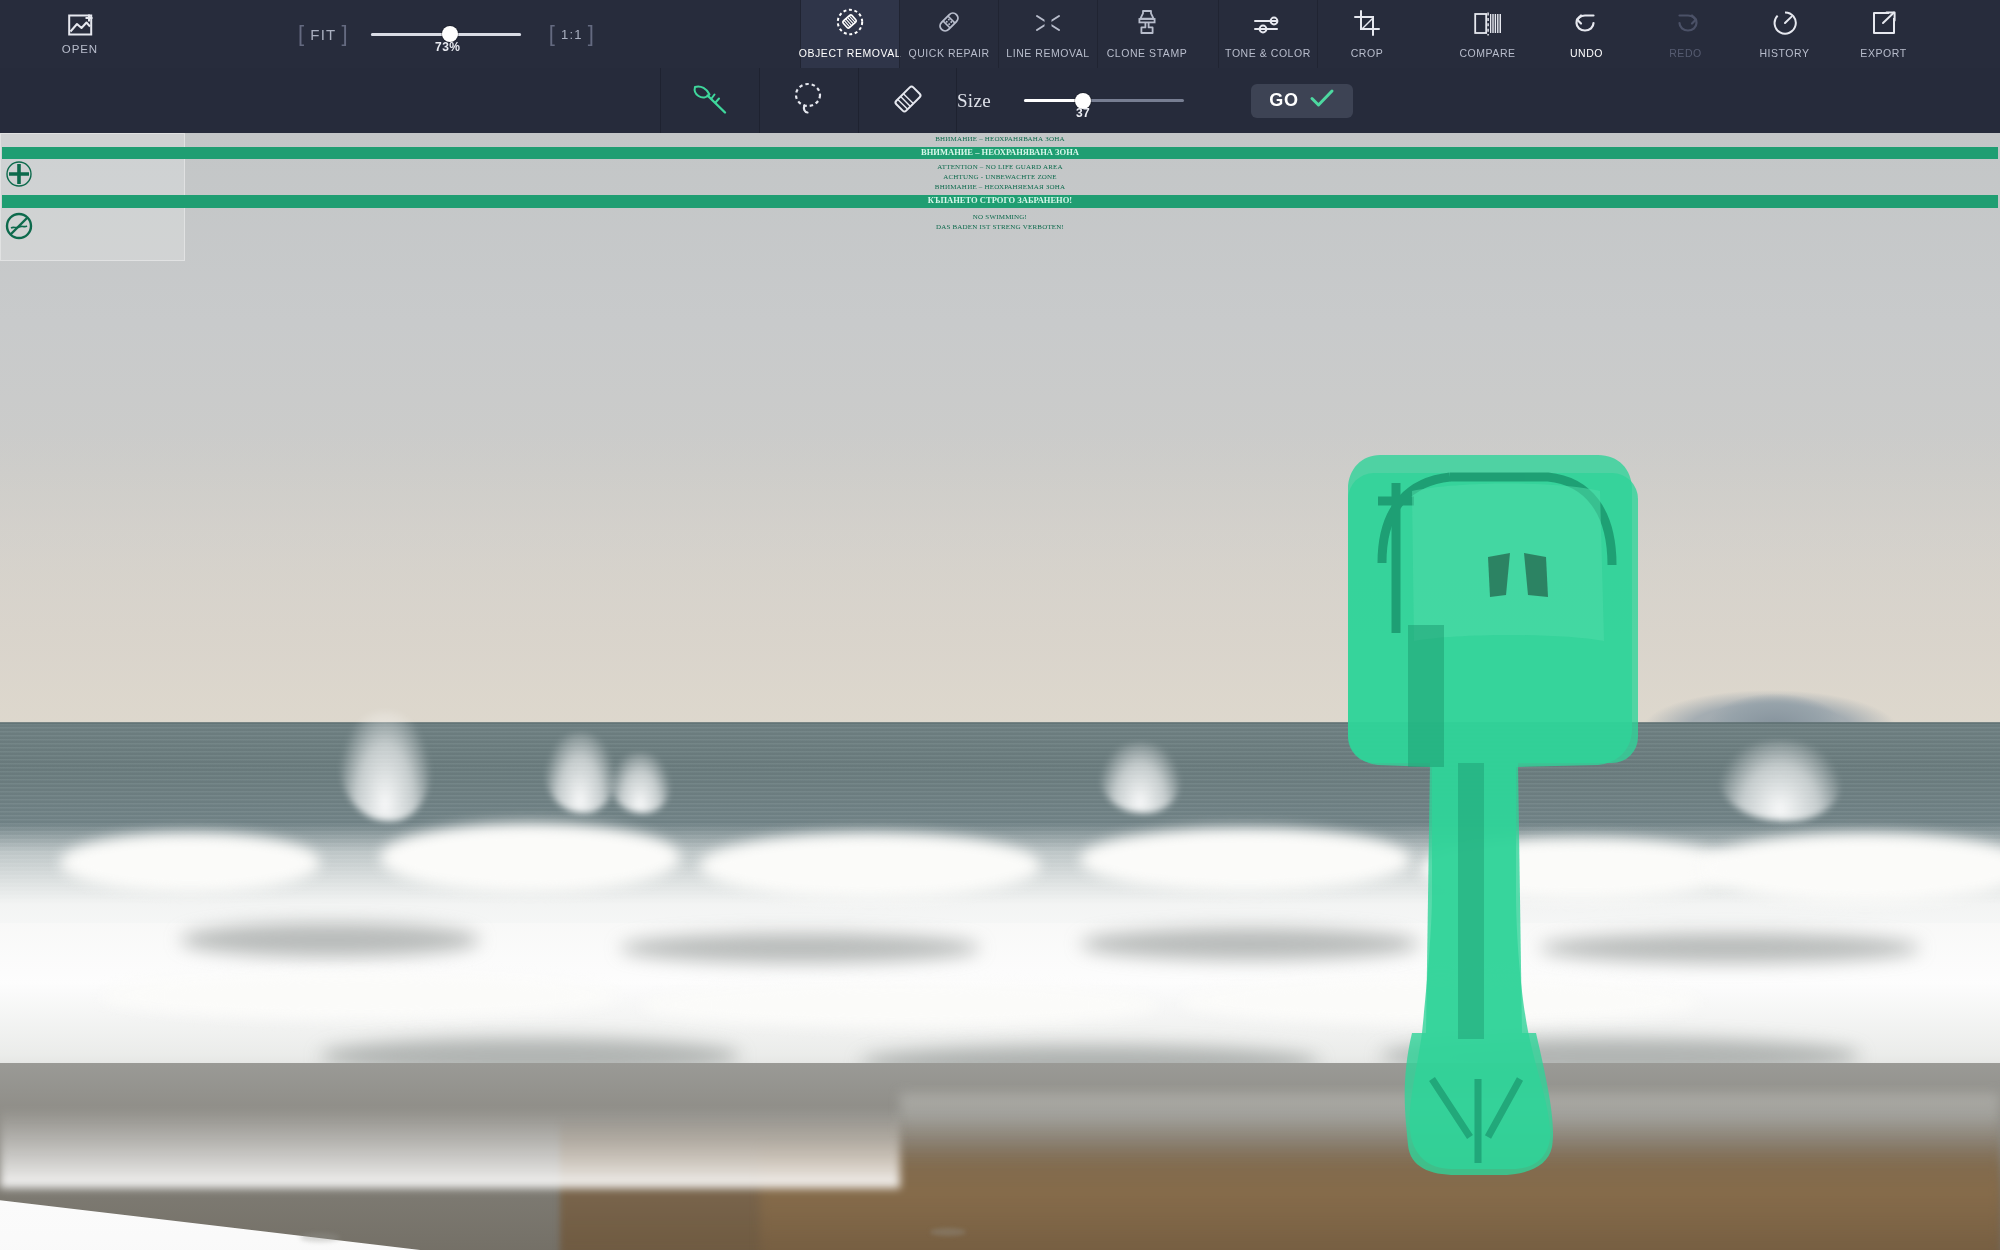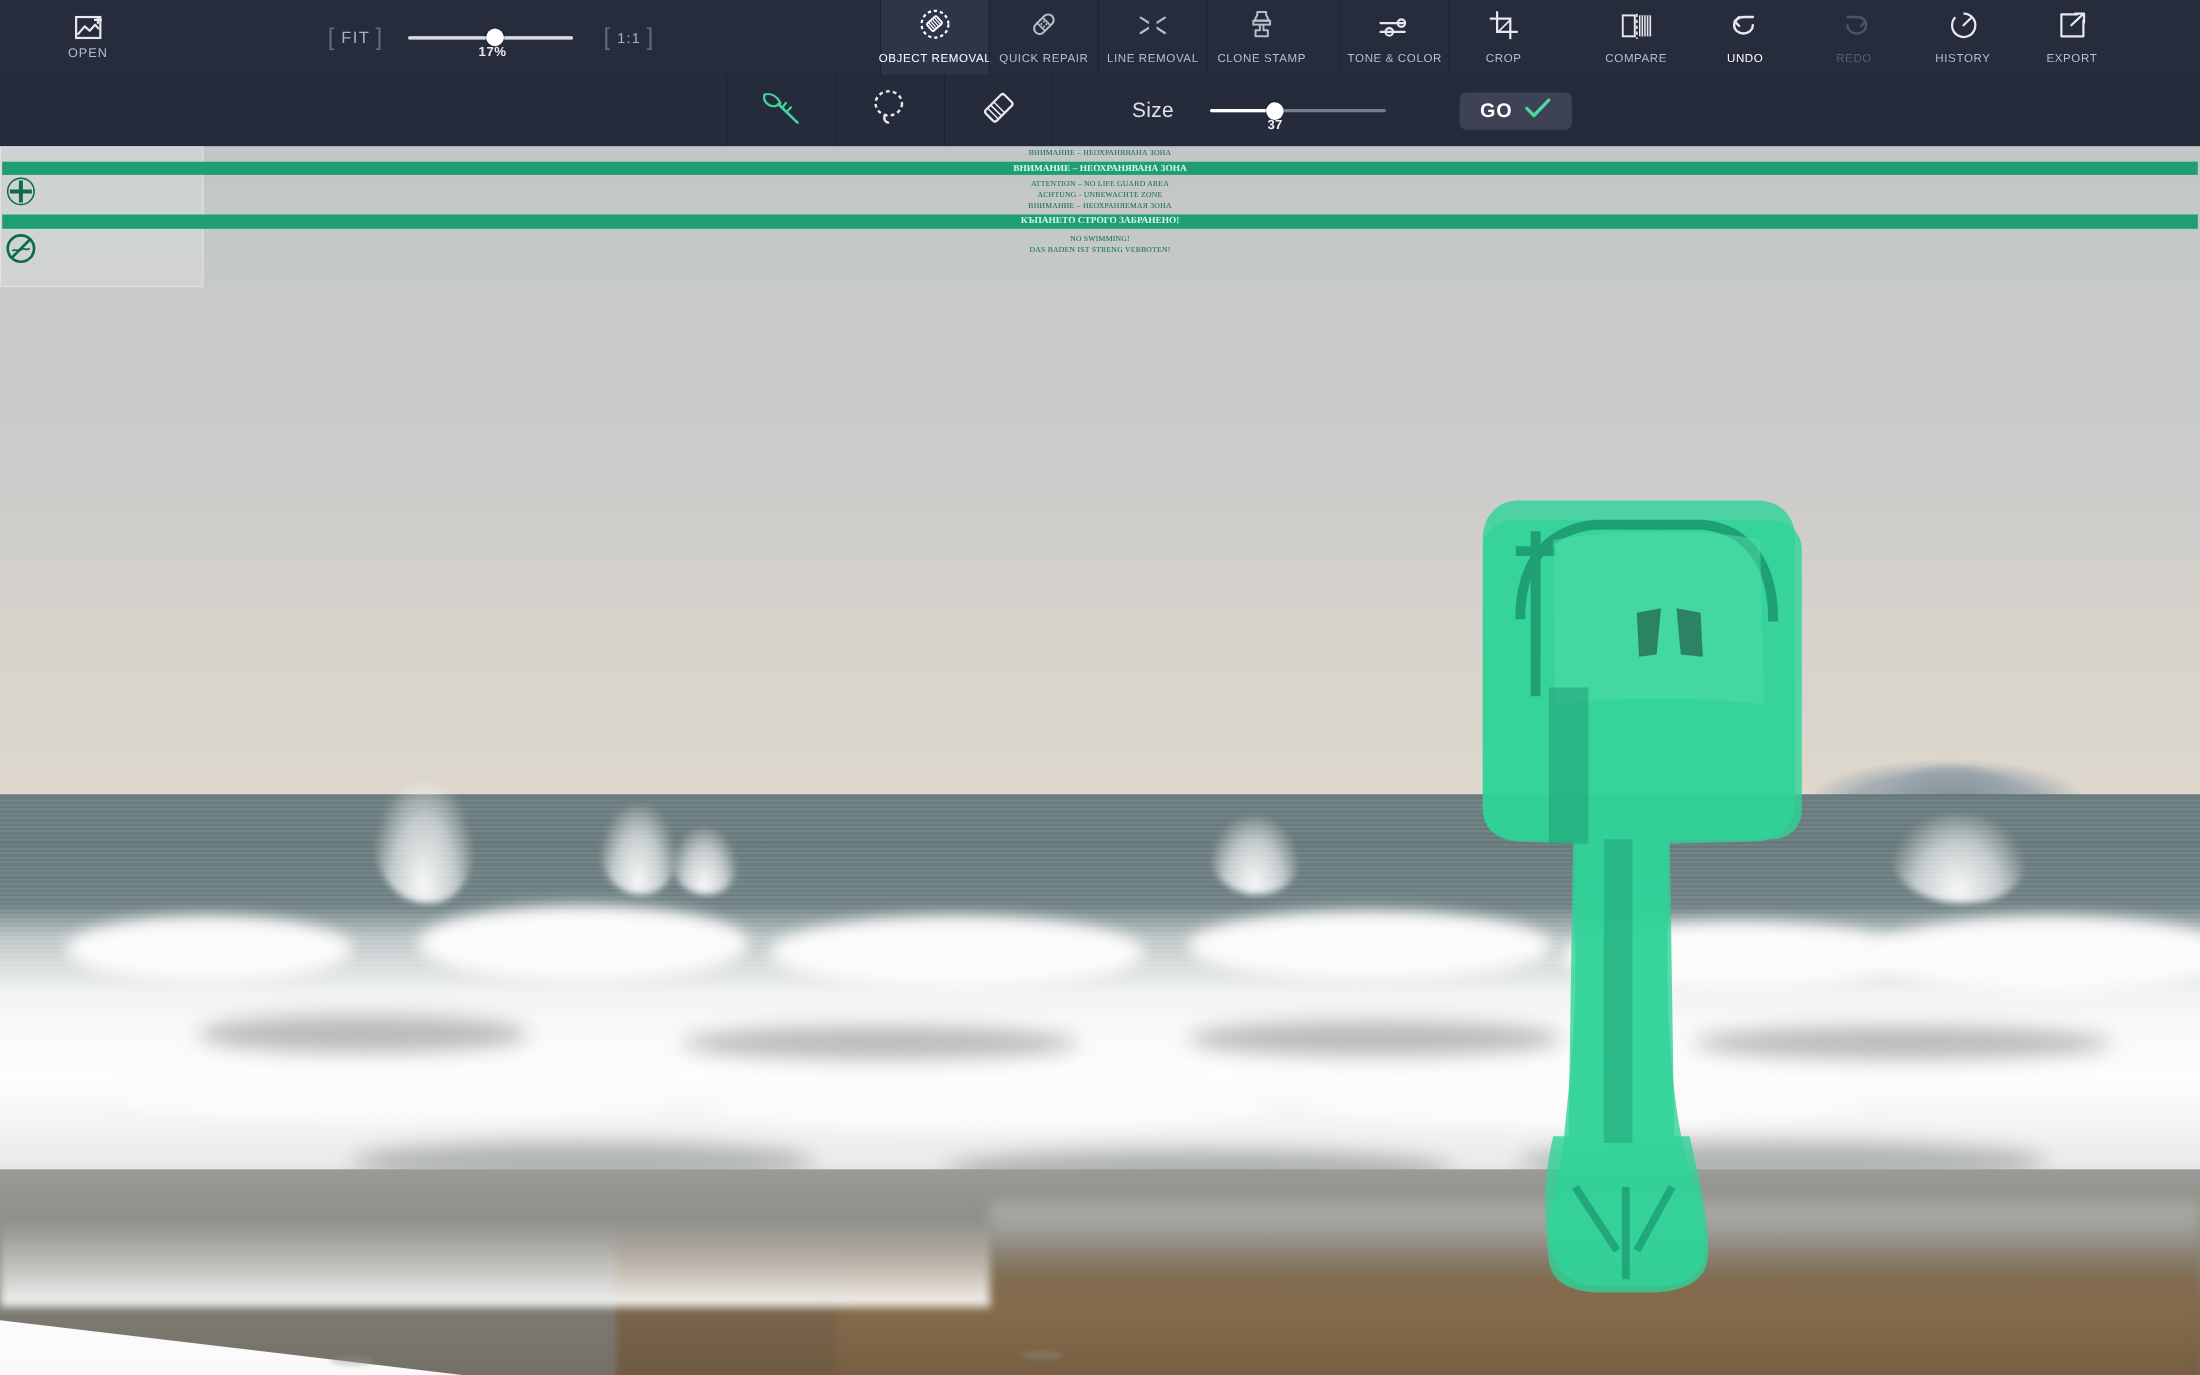--- a/index.html
+++ b/index.html
@@ -69,21 +69,21 @@
     position:absolute; left:0; top:68px; width:2000px; height:65px;
     background:#262b3b; display:flex; align-items:center;
   }
   .subbar .spacer{ width:660px; height:65px; }
   .brushbtn{
     width:99px; height:65px; display:flex; align-items:center;
     justify-content:center; border-left:1px solid #1e2230; cursor:pointer;
   }
   .brushbtn.last{ border-right:1px solid #1e2230; }
   .sizelabel{
-    margin-left:72px; font-size:19px; color:#dfe2ea; letter-spacing:.3px;
+    font-size:19px; color:#dfe2ea; letter-spacing:.3px;font-family:Liberation Serif, serif;
   }
   .sizeslider{ position:relative; width:160px; height:40px; margin-left:33px;
                display:flex; align-items:center; }
   .sizeslider .strack{ background:#777e92; }
   .sizeval{
     position:absolute; top:25px; font-size:12px; font-weight:bold;
     color:#eceef4; letter-spacing:.3px; transform:translateX(-50%);
   }
   .gobtn{
     margin-left:67px; width:102px; height:34px; border-radius:6px;
@@ -232,21 +232,21 @@
           <span class="brk">[</span>
           <span>FIT</span>
           <span class="brk">]</span>
         </div>
 
         <div class="sliderbox" style="width:150px;">
           <div class="strack">
             <div class="fill" style="width:100%;"></div>
           </div>
           <div class="sknob" style="left:71px;"></div>
-          <div class="zoomval" style="left:-8px; width:170px;">17%</div>
+          <div class="zoomval" style="left:-8px; width:170px;">73%</div>
         </div>
 
         <div class="bracket" style="margin-left:6px;">
           <span class="brk">[</span>
           <span style="font-size:13px;">1:1</span>
           <span class="brk">]</span>
         </div>
       </div>
     </div>
 

